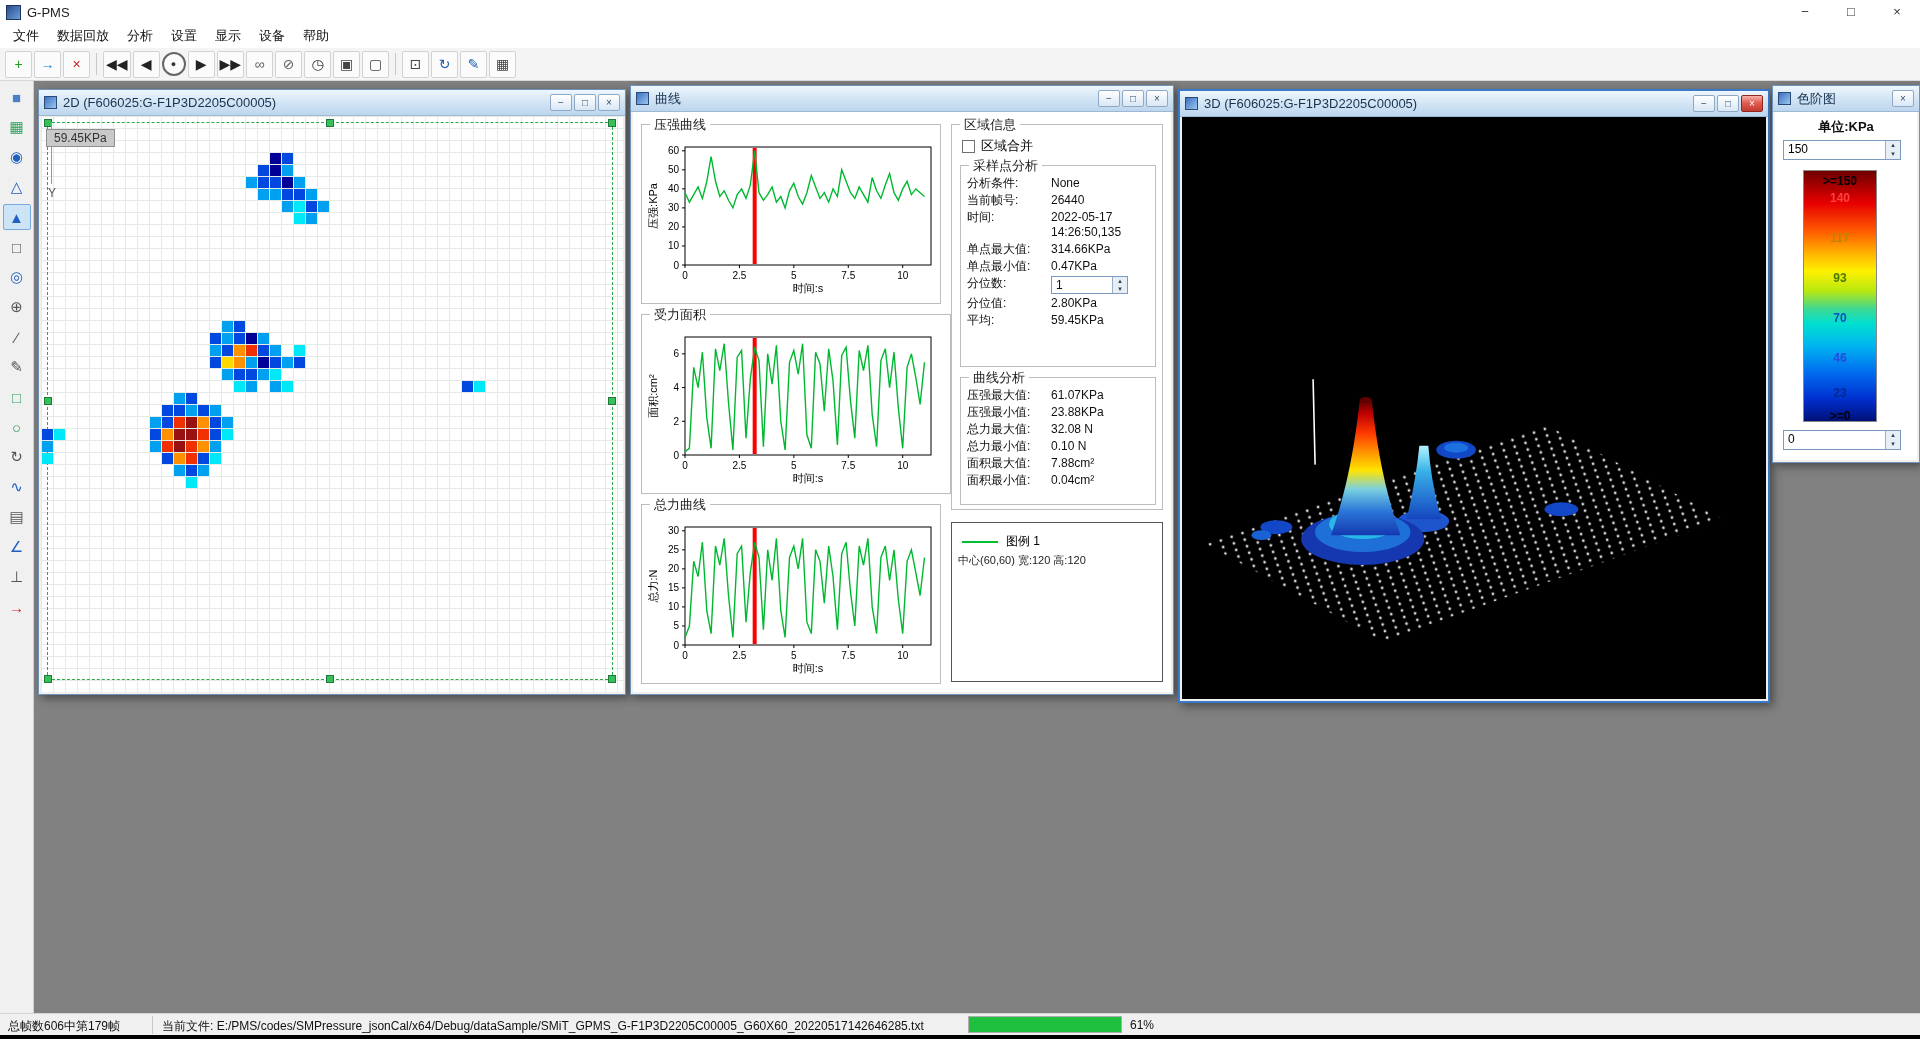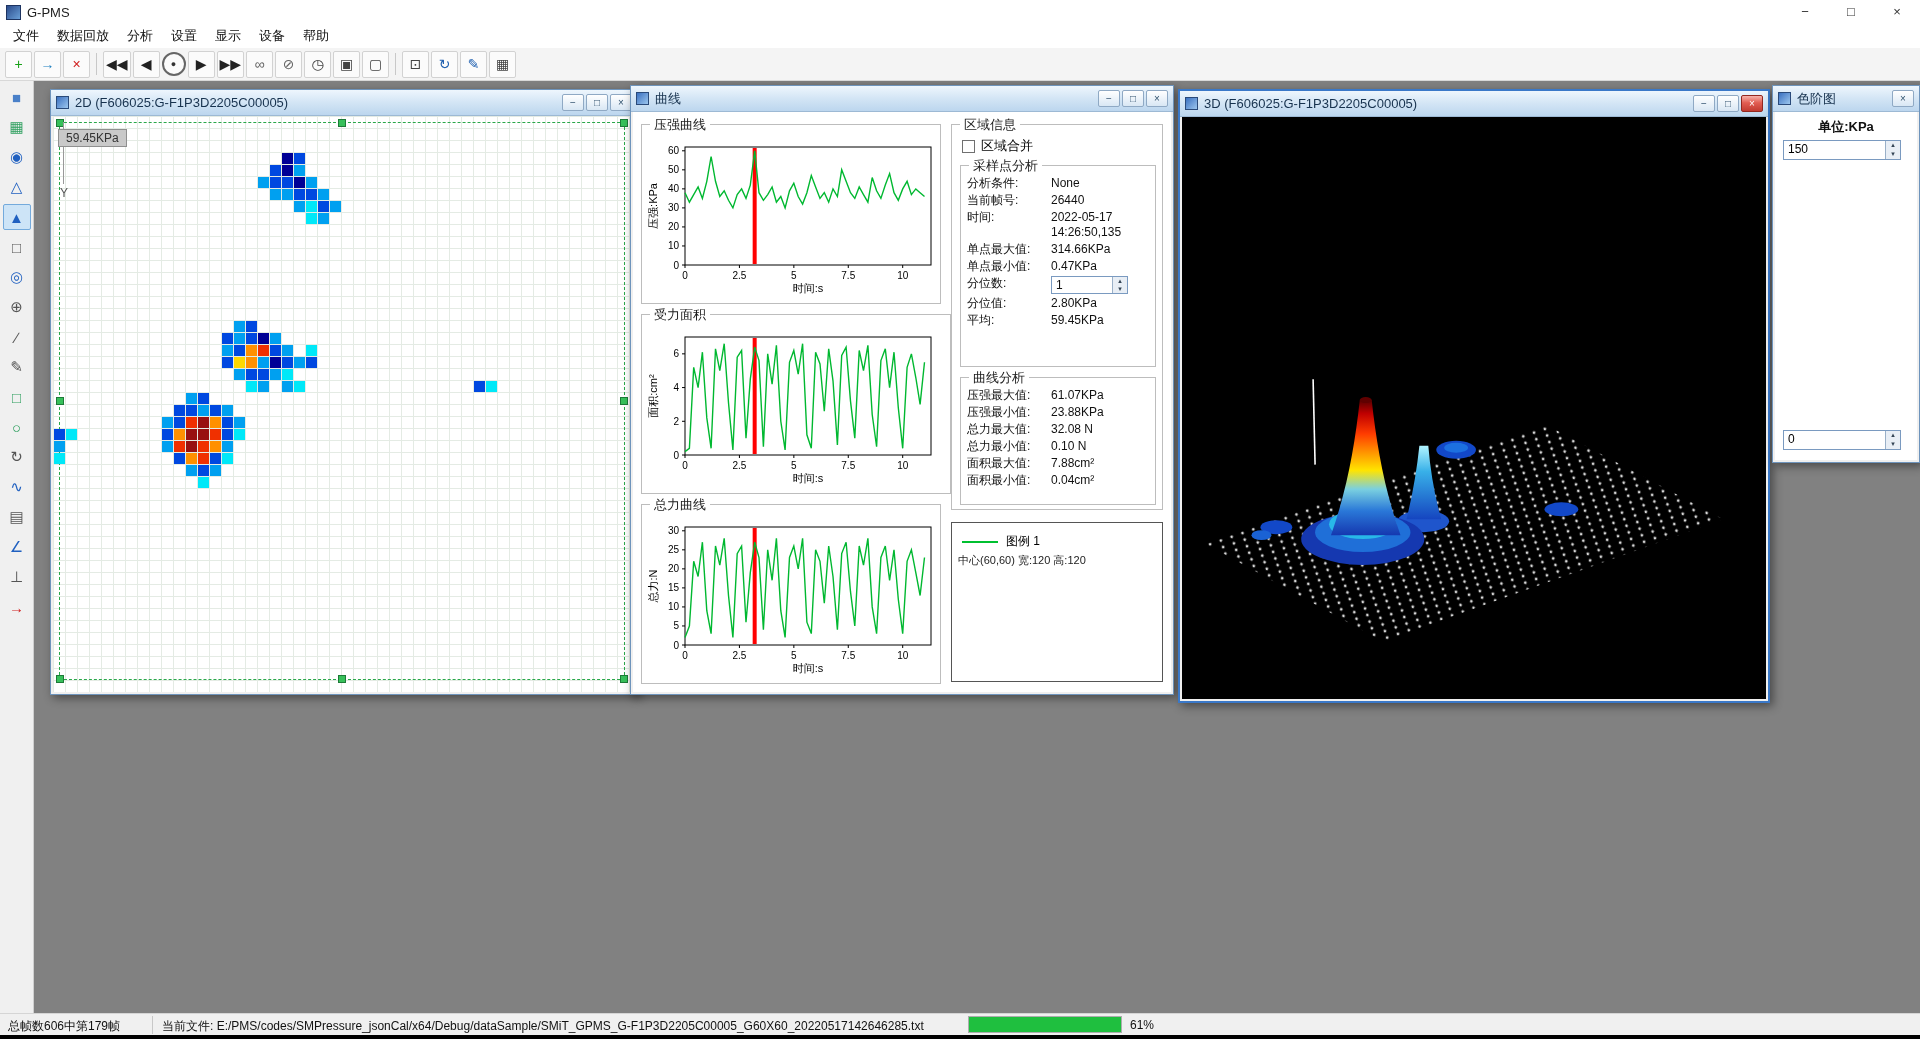--- a/index.html
+++ b/index.html
@@ -33,21 +33,21 @@
 .child{position:absolute;border:1px solid #6e94bc;background:#f0f0f0;box-shadow:3px 3px 9px rgba(0,0,0,.45);}
 .ctitle{height:26px;background:linear-gradient(#eef6fd,#d3e5f5 50%,#bcd6ee);display:flex;align-items:center;gap:6px;padding:0 5px;border-bottom:1px solid #9db9d4;}
 .cicon{width:13px;height:13px;background:linear-gradient(135deg,#3a70c0,#9cc6ee);border:1px solid #2a4a7a;flex:none;}
 .ctitle .txt{font-size:13px;color:#17324e;white-space:nowrap;}
 .cbtns{margin-left:auto;display:flex;gap:2px;}
 .cbtn{width:22px;height:17px;font-size:10px;line-height:15px;text-align:center;background:linear-gradient(#ffffff,#d9e7f4);border:1px solid #8fa9c4;border-radius:2px;color:#33536f;}
 .cbtn.red{background:linear-gradient(#f6b3ab,#e25d52 45%,#c23b31);border-color:#93271f;color:#fff;}
 .cbody{position:absolute;left:2px;right:2px;top:26px;bottom:2px;background:#fff;overflow:hidden;}
 
 
-#win2d{left:16px;top:8px;width:588px;height:606px;}
+#win2d{left:4px;top:8px;width:588px;height:606px;}
 #map-body{background-image:linear-gradient(#e4ebe4 1px,transparent 1px),linear-gradient(90deg,#e4ebe4 1px,transparent 1px);background-size:12px 12px;}
 .cell{position:absolute;width:11px;height:11px;}
 #sel{position:absolute;left:6px;top:6px;right:10px;bottom:12px;border:1px dashed #2aa84a;}
 .hnd{position:absolute;width:8px;height:8px;background:#37c05a;border:1px solid #1d7a38;}
 .hnd.tl{left:-4px;top:-4px}.hnd.tm{left:50%;margin-left:-4px;top:-4px}.hnd.tr{right:-4px;top:-4px}
 .hnd.ml{left:-4px;top:50%;margin-top:-4px}.hnd.mr{right:-4px;top:50%;margin-top:-4px}
 .hnd.bl{left:-4px;bottom:-4px}.hnd.bm{left:50%;margin-left:-4px;bottom:-4px}.hnd.br{right:-4px;bottom:-4px}
 #tooltip2d{position:absolute;left:5px;top:13px;background:#c9c9c9;border:1px solid #8f8f8f;font-size:12px;padding:1px 7px;color:#333;z-index:5;}
 #axis-y-line{position:absolute;left:10px;top:6px;height:62px;border-left:1px solid #999;}
 #axis-y-label{position:absolute;left:7px;top:70px;font-size:12px;color:#555;}
@@ -553,20 +553,30 @@
       </div>
       <div class="cbody" data-name="colorscale-body">
         <div id="cs-unit" data-name="colorscale-unit-label">单位:KPa</div>
         <div id="cs-spin-max" class="spinbox cs-spin" data-name="colorscale-max-input">
           <span class="val">150</span>
           <span class="spinarrows">
             <span class="sar" data-name="spin-up-icon">▴</span>
             <span class="sar" data-name="spin-down-icon">▾</span>
           </span>
         </div>
+        <div id="cs-bar" data-name="colorscale-gradient">
+            <div class="cs-label" data-name="colorscale-label" style="top: 1%; color: rgb(0, 0, 0);">&gt;=150</div>
+            <div class="cs-label" data-name="colorscale-label" style="top: 8%; color: rgb(255, 64, 64);">140</div>
+            <div class="cs-label" data-name="colorscale-label" style="top: 24%; color: rgb(184, 136, 0);">117</div>
+            <div class="cs-label" data-name="colorscale-label" style="top: 40%; color: rgb(74, 122, 0);">93</div>
+            <div class="cs-label" data-name="colorscale-label" style="top: 56%; color: rgb(0, 80, 192);">70</div>
+            <div class="cs-label" data-name="colorscale-label" style="top: 72%; color: rgb(40, 72, 224);">46</div>
+            <div class="cs-label" data-name="colorscale-label" style="top: 86%; color: rgb(0, 42, 144);">23</div>
+            <div class="cs-label" data-name="colorscale-label" style="top: 95%; color: rgb(0, 0, 0);">&gt;=0</div>
+          </div>
         <div id="cs-spin-min" class="spinbox cs-spin" data-name="colorscale-min-input">
           <span class="val">0</span>
           <span class="spinarrows">
             <span class="sar" data-name="spin-up-icon">▴</span>
             <span class="sar" data-name="spin-down-icon">▾</span>
           </span>
         </div>
       </div>
     </div>
 

